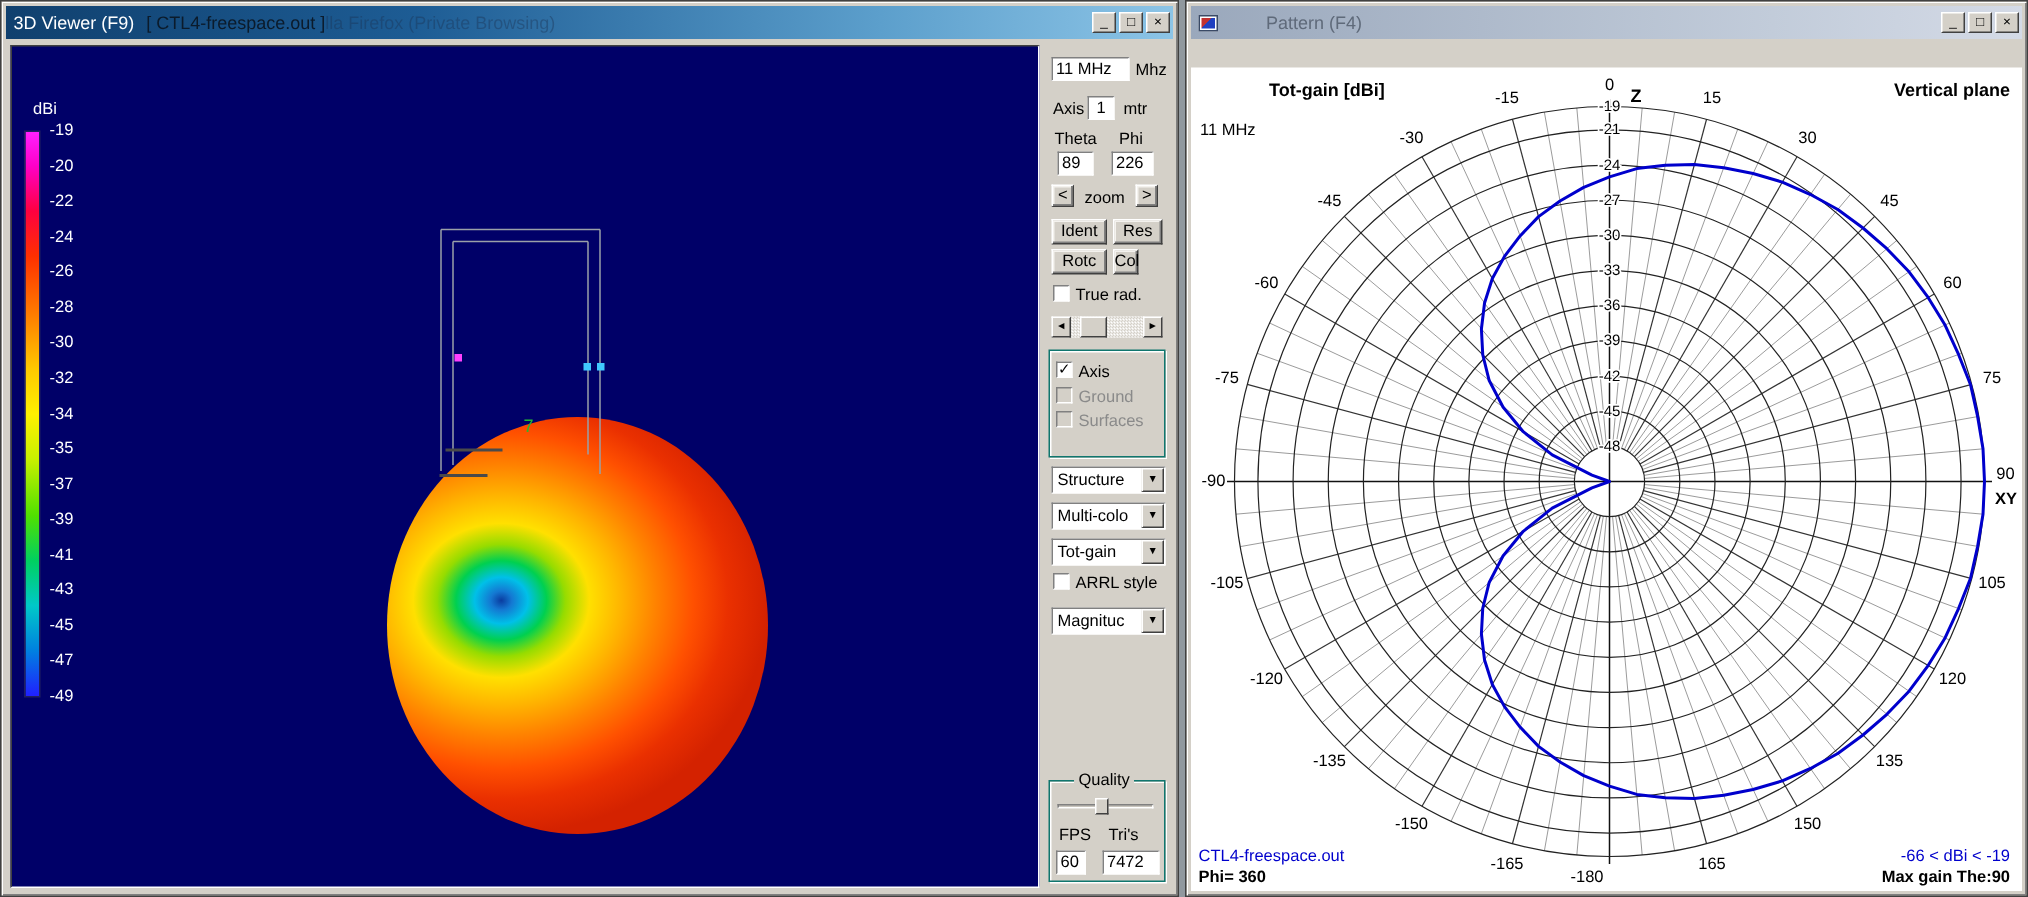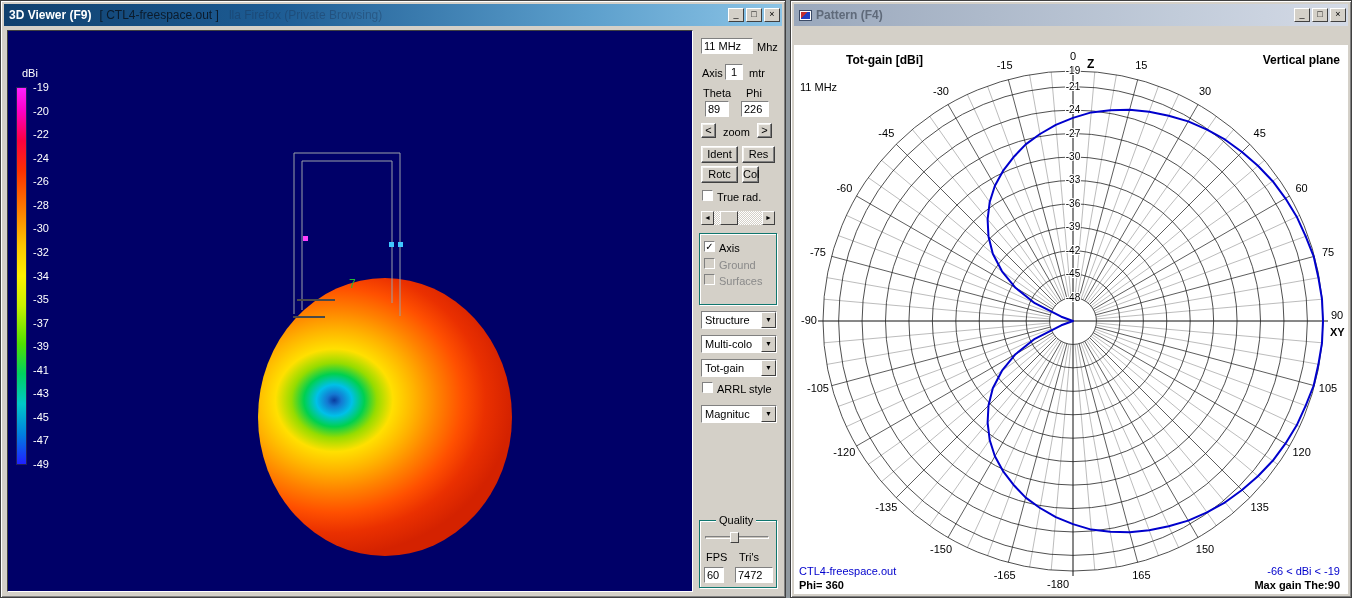--- a/index.html
+++ b/index.html
@@ -9,25 +9,25 @@
     background:#90989e; font-family:"Liberation Sans", sans-serif;
   }
   .win { position:absolute; background:#d4d0c8; border:1px solid #404040;
          box-shadow: inset 1px 1px 0 #ffffff, inset -1px -1px 0 #808080; }
   #win-left  { left:0; top:0; width:786px; height:598px; }
   #win-right { left:790px; top:0; width:562px; height:598px; }
 
   .tb { position:absolute; left:3px; top:3px; right:3px; height:22px;
         display:flex; align-items:center; padding-left:5px; font-size:12px; }
   .tb.active { background:linear-gradient(90deg,#10406e 0%,#1d5c94 35%,#5c9fcc 75%,#8cc4e6 100%); }
-  .tb.inactive { background:linear-gradient(90deg,#9aa8bc 0%,#c2ccda 70%,#d4dae6 100%); }
-  .tb-title { color:#ffffff; font-weight:bold; white-space:nowrap; }
+  .tb.inactive { background:linear-gradient(90deg,#9aa8bc 0%,#c2ccda 70%,#d4dae6 100%);gap:28px; }
+  .tb-title { color:#ffffff; font-weight:normal; white-space:nowrap; }
   .tb.inactive .tb-title { color:#5f6a7a; }
   .tb-doc { color:#0b1b2b; margin-left:8px; white-space:nowrap; }
-  .tb-ghost { color:#1a3050; opacity:.38; margin-left:10px; white-space:nowrap; }
+  .tb-ghost { color:#1a3050; opacity:.38; white-space:nowrap; }
   .tb-btns { margin-left:auto; display:flex; gap:2px; padding-right:2px; }
   .tb-btn { width:16px; height:14px; background:#d4d0c8; border:1px solid;
             border-color:#fff #404040 #404040 #fff; font-size:9px; line-height:11px;
             text-align:center; color:#000; }
   .tb-icon { width:13px; height:11px; background:#fff; border:1px solid #3a4a66;
              margin-right:4px; position:relative; }
   .tb-icon::after { content:""; position:absolute; left:1px; top:1px; width:9px; height:7px;
              background:linear-gradient(135deg,#c03030 0 40%, #2040c0 40% 100%); }
 
   

